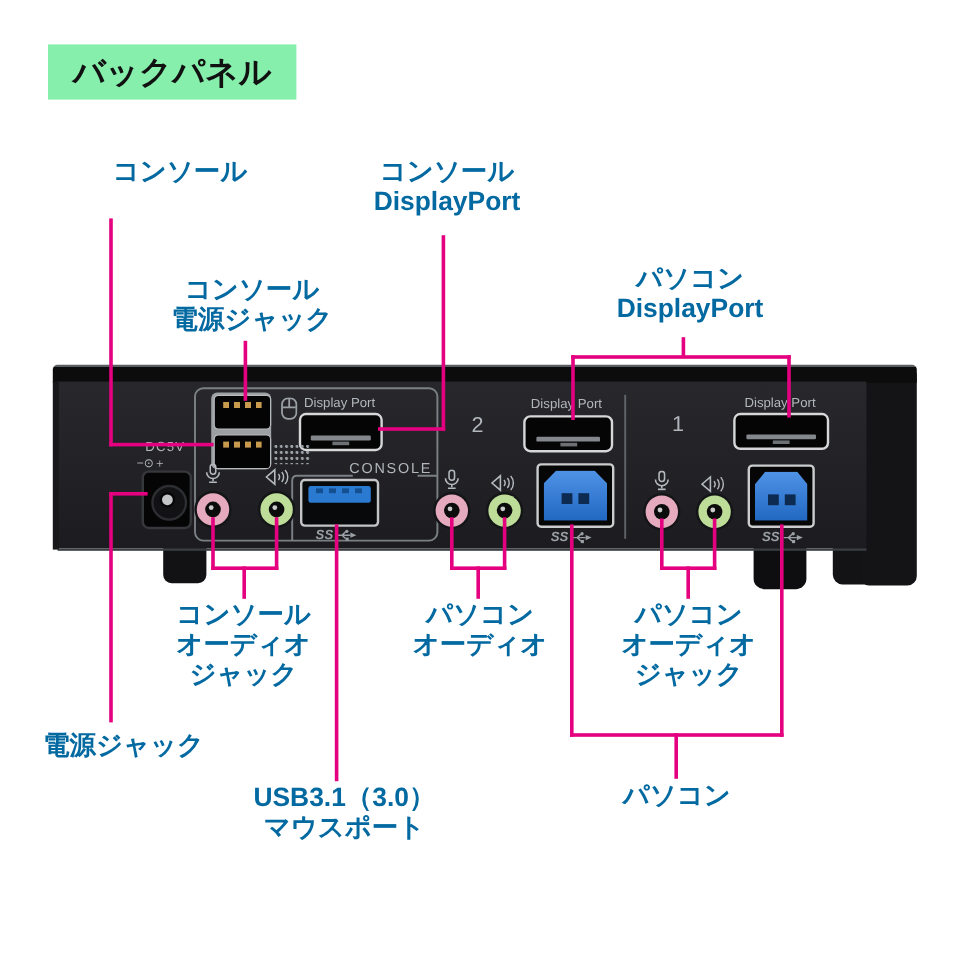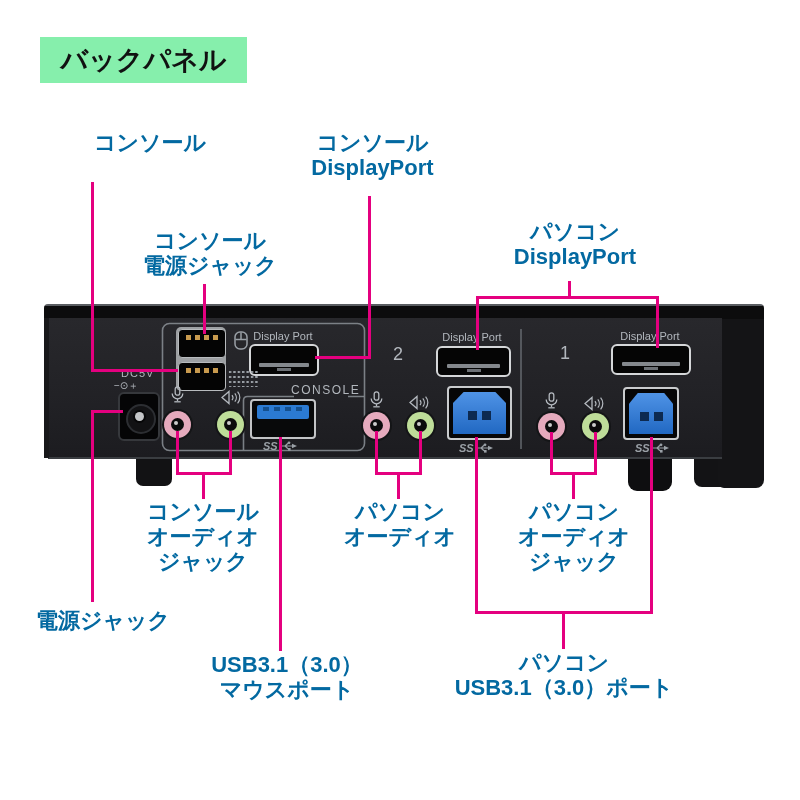--- a/index.html
+++ b/index.html
@@ -107,21 +107,20 @@
   </div>
   <div class="lbl left" style="left:36px;top:608px;width:170px;">
     <div>電源ジャック</div>
   </div>
   <div class="lbl" style="left:192px;top:652px;width:190px;">
     <div>USB3.1（3.0）</div>
     <div>マウスポート</div>
   </div>
   <div class="lbl" style="left:428px;top:650px;width:272px;">
     <div>パソコン</div>
-    <div>USB3.1（3.0）ポート</div>
   </div>
 
   <div class="side-right"></div>
   <div class="foot" style="left:136px;top:455px;width:36px;height:31px;border-radius:0 0 7px 7px;"></div>
   <div class="foot" style="left:628px;top:455px;width:44px;height:36px;border-radius:0 0 9px 9px;background:#0e0e10;"></div>
   <div class="foot" style="left:694px;top:455px;width:68px;height:32px;border-radius:0 0 8px 8px;background:#131315;"></div>
   <div class="bezel-top"></div>
   <div class="face"></div>
   <div class="edge-left"></div>
 

